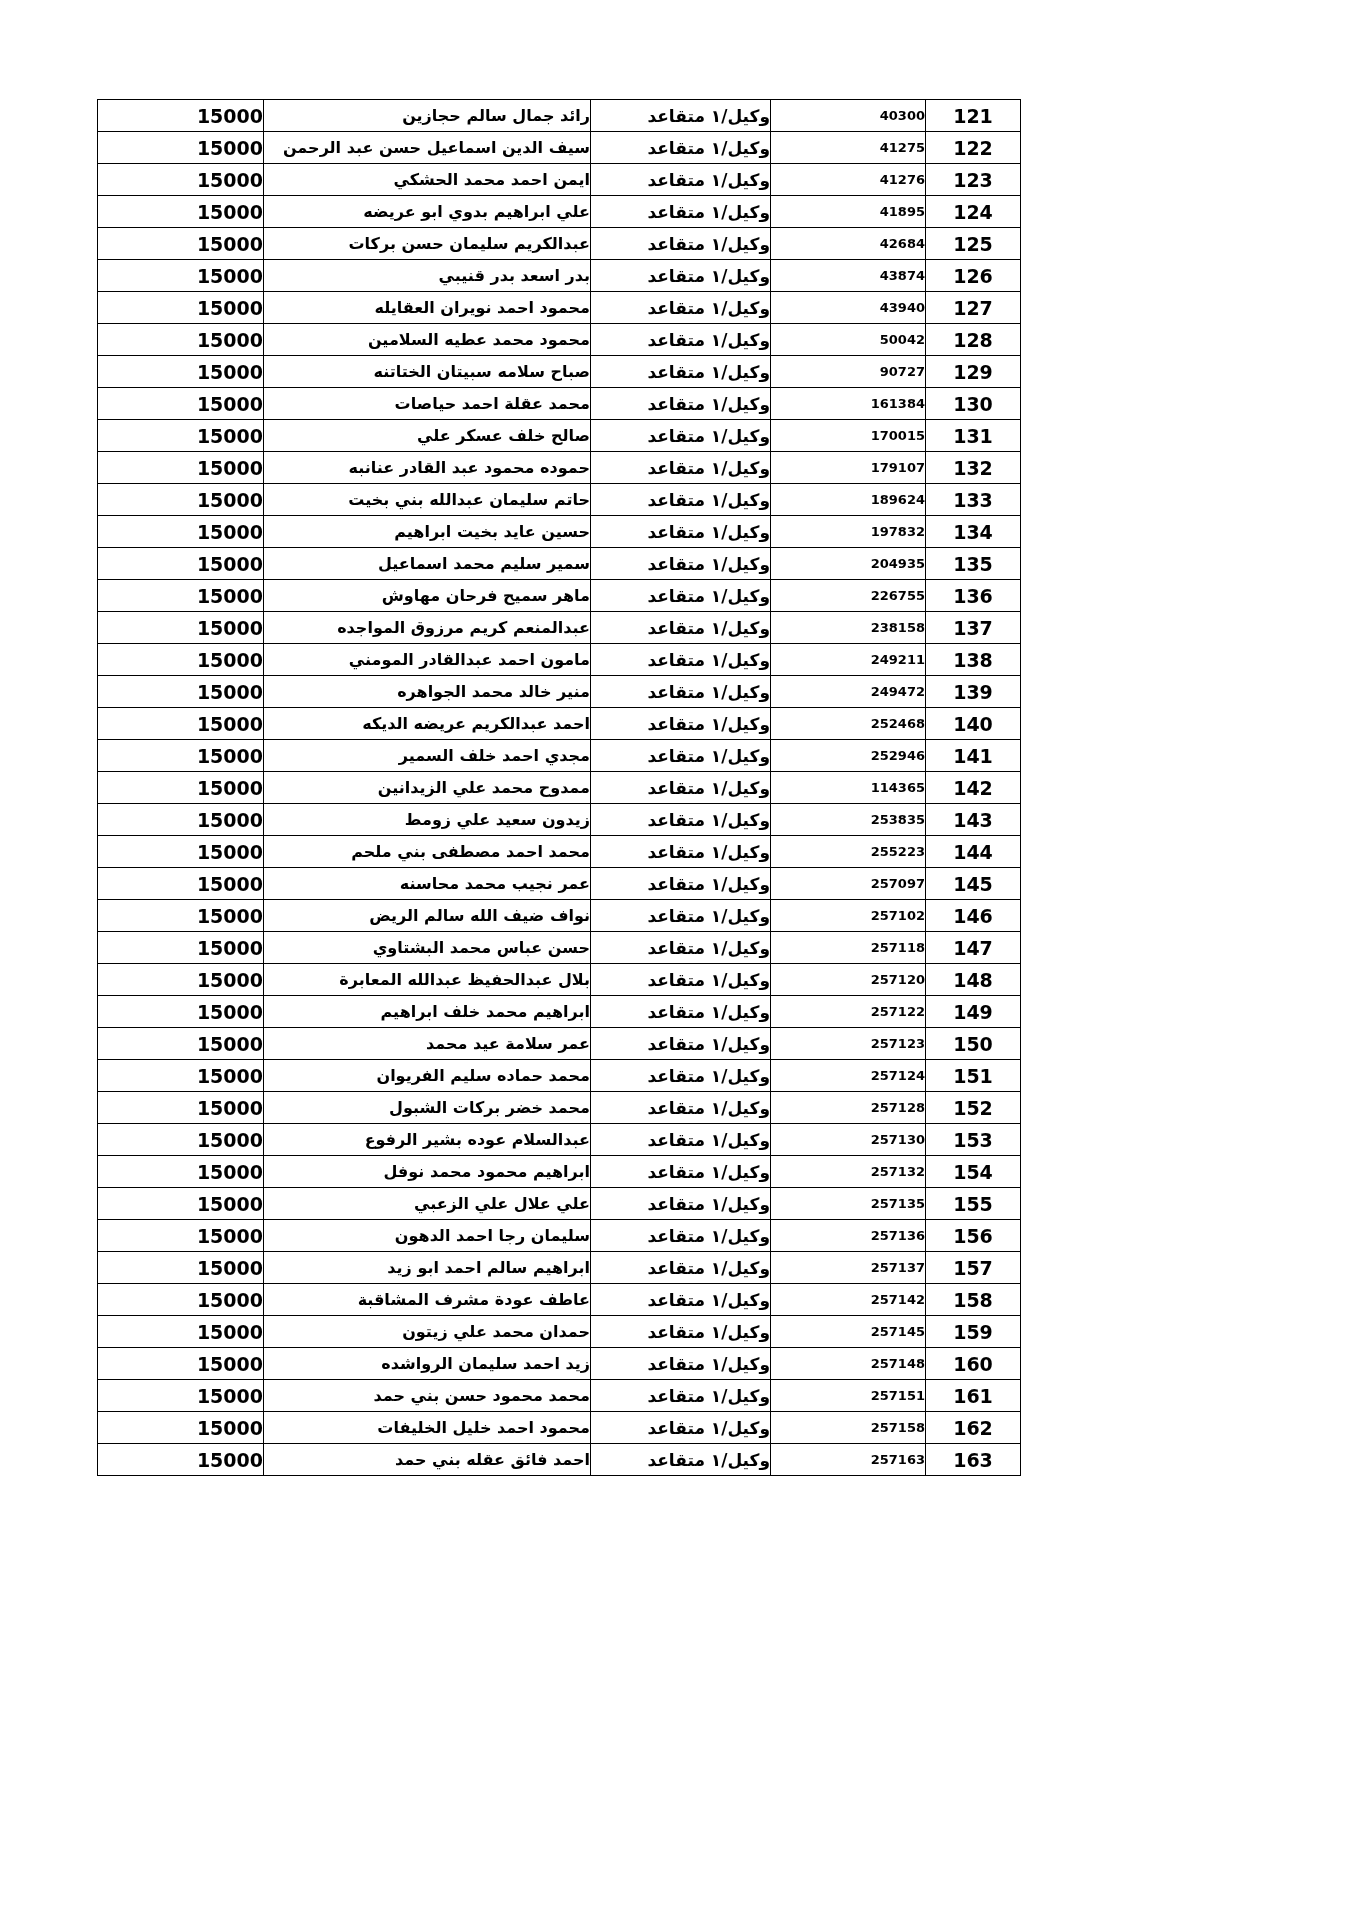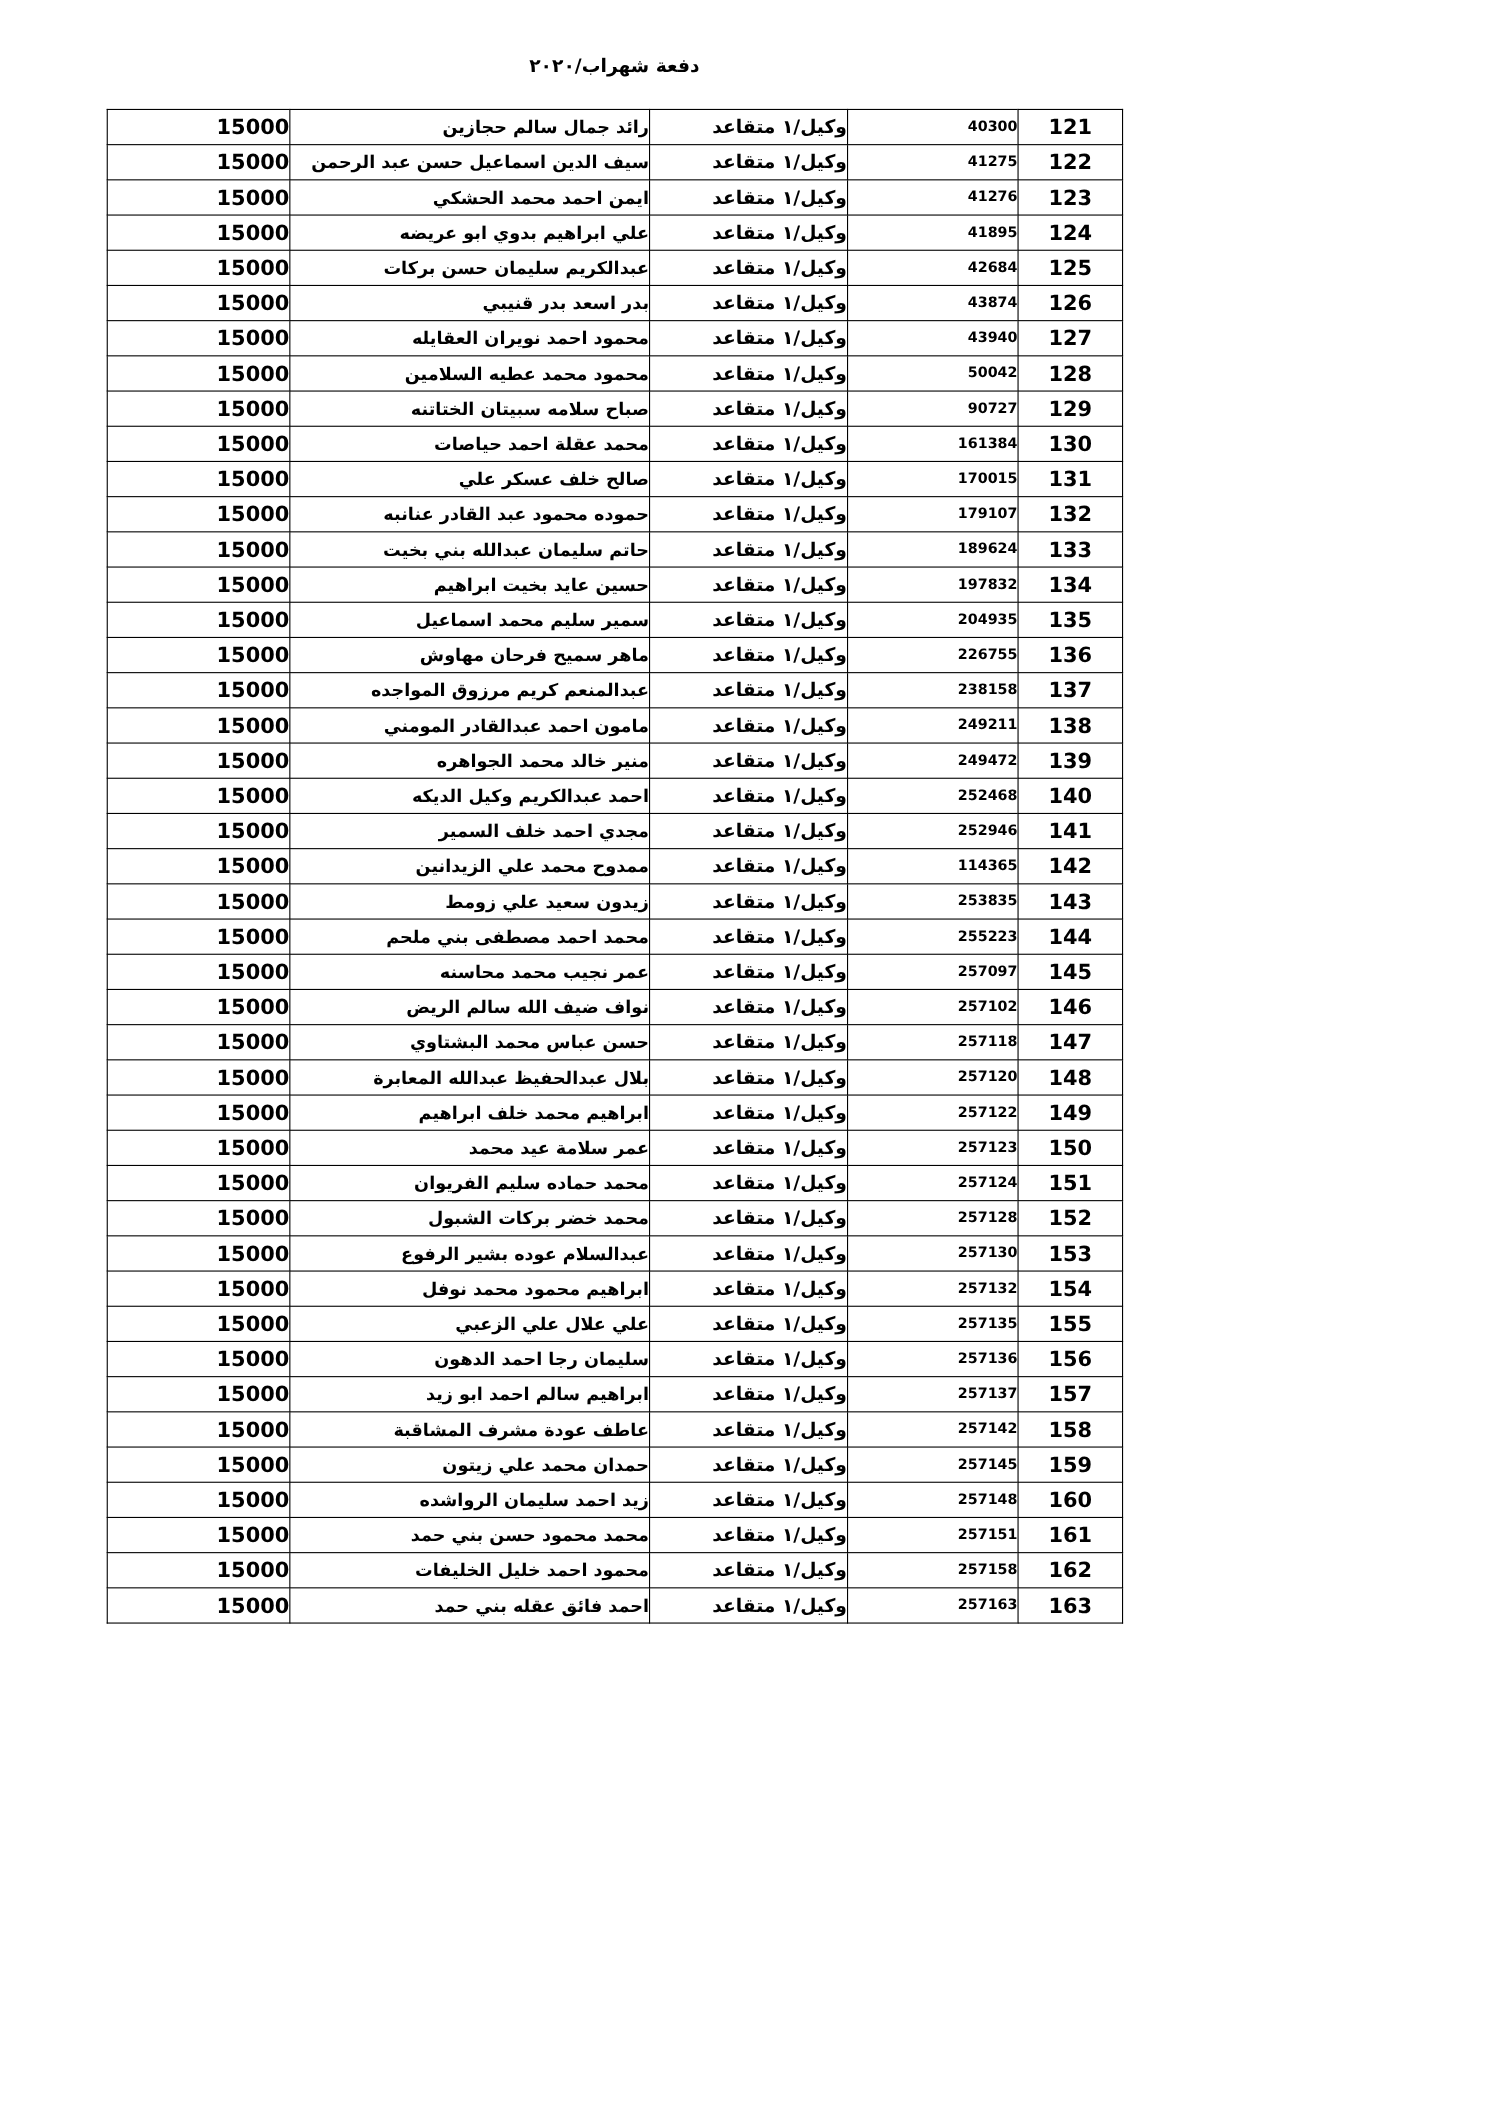--- a/index.html
+++ b/index.html
@@ -69,21 +69,20 @@
   }
   td.cell-amount {
     text-align: right;
     font-size: 19px;
   }
 </style>
 </head>
 <body>
 
 <div class="page">
-  <div class="page-header">دفعة شهراب/٢٠٢٠</div>
 
   <table class="roster">
     <colgroup>
       <col style="width:95px">
       <col style="width:155px">
       <col style="width:180px">
       <col style="width:327px">
       <col style="width:166px">
     </colgroup>
     <tbody>
@@ -217,21 +216,21 @@
     <td class="cell-no">139</td>
     <td class="cell-id">249472</td>
     <td class="cell-rank">وكيل/١ متقاعد</td>
     <td class="cell-name">منير خالد محمد الجواهره</td>
     <td class="cell-amount">15000</td>
   </tr>
         <tr>
     <td class="cell-no">140</td>
     <td class="cell-id">252468</td>
     <td class="cell-rank">وكيل/١ متقاعد</td>
-    <td class="cell-name">احمد عبدالكريم وكيل الديكه</td>
+    <td class="cell-name">احمد عبدالكريم عريضه الديكه</td>
     <td class="cell-amount">15000</td>
   </tr>
         <tr>
     <td class="cell-no">141</td>
     <td class="cell-id">252946</td>
     <td class="cell-rank">وكيل/١ متقاعد</td>
     <td class="cell-name">مجدي احمد خلف السمير</td>
     <td class="cell-amount">15000</td>
   </tr>
         <tr>

